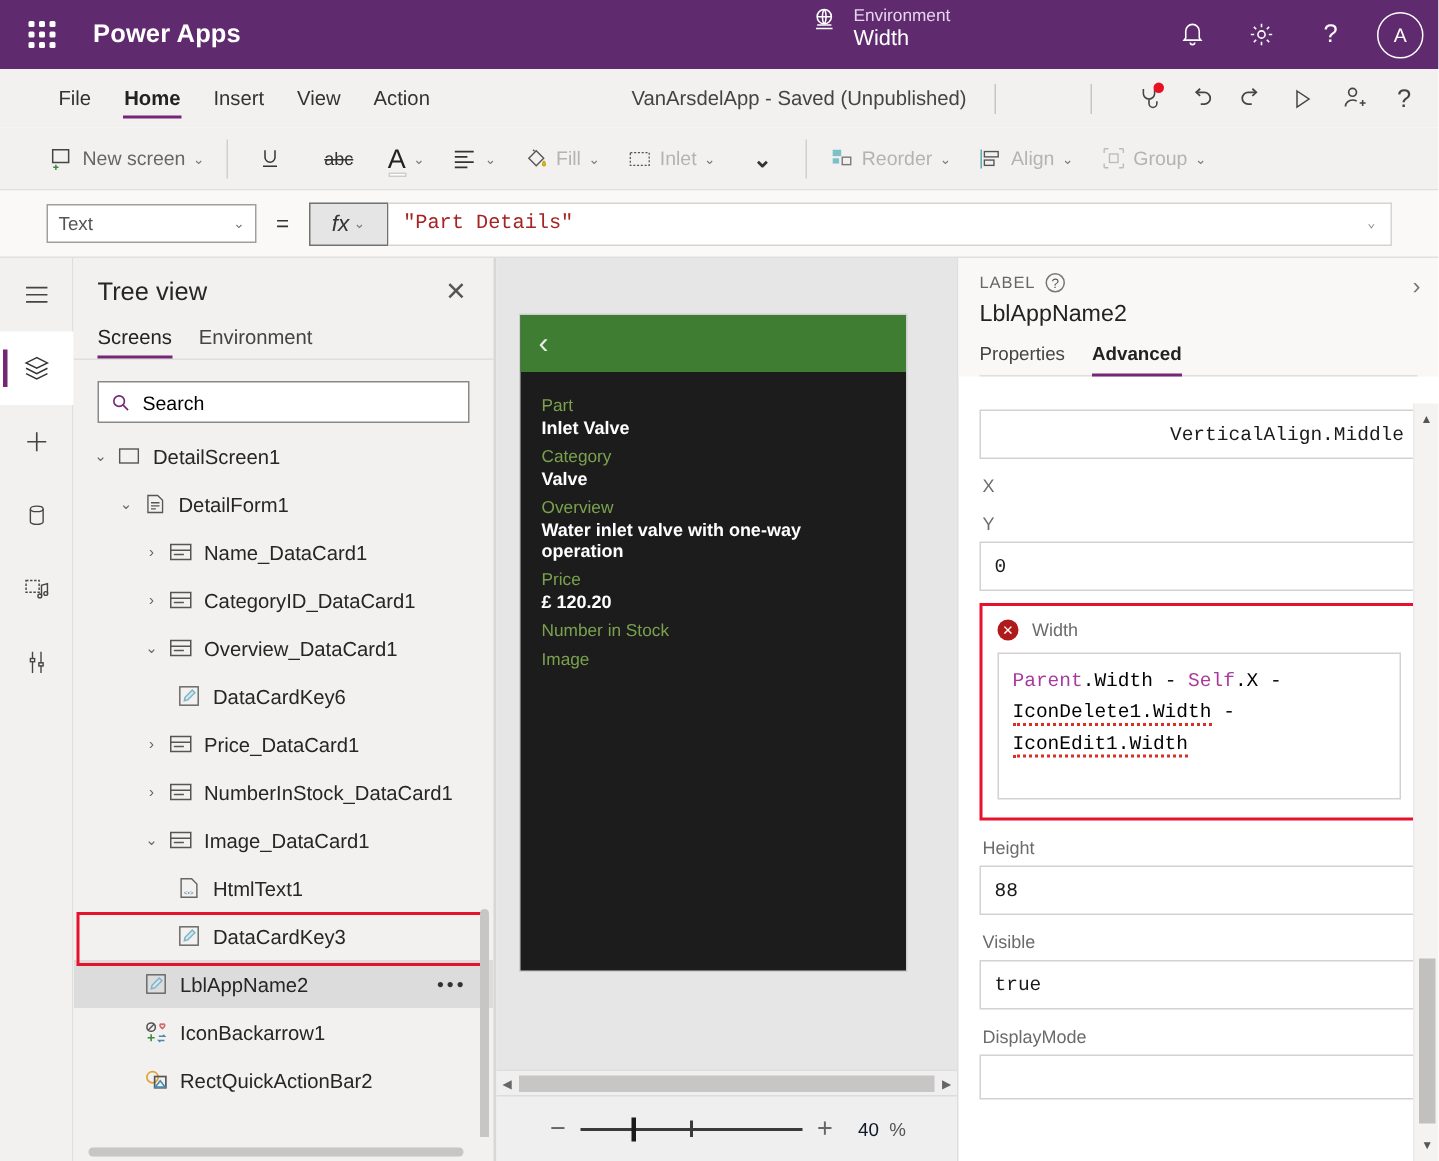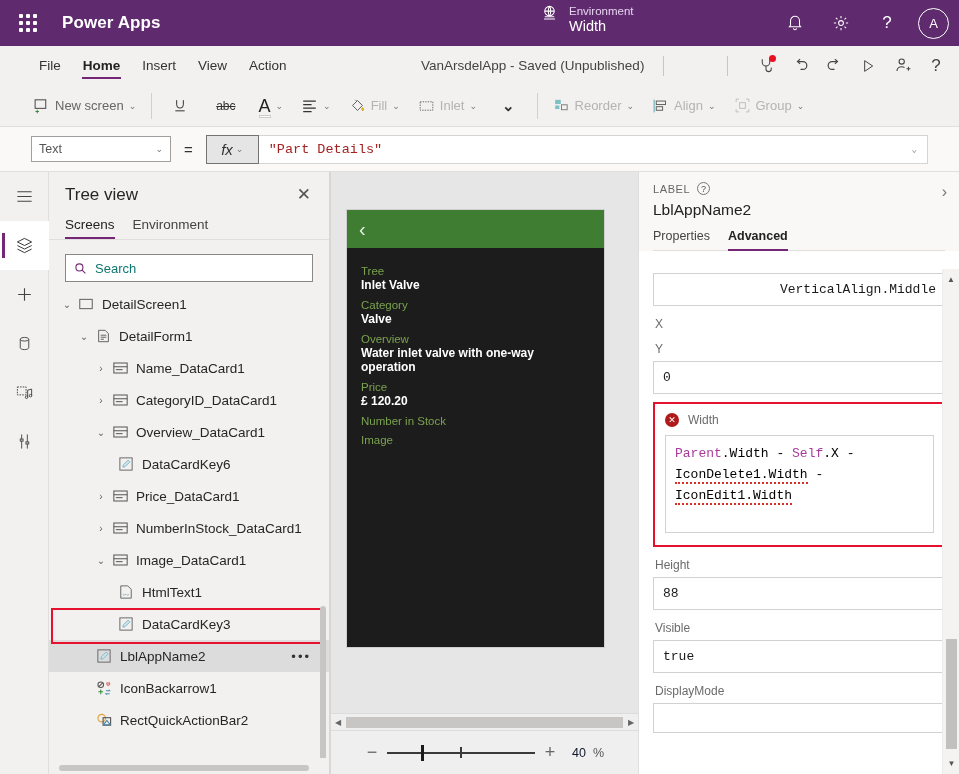--- a/index.html
+++ b/index.html
@@ -96,21 +96,21 @@
   .tree-close { font-size: 17px; color: #555; cursor: pointer; padding: 0 2px; }
   .tree-tabs { display: flex; gap: 18px; padding: 0 16px; border-bottom: 1px solid #e1dfdd; }
   .tree-tab { font-size: 13.5px; color: #444; padding: 4px 0 7px 0; cursor: pointer; position: relative; }
   .tree-tab.active { font-weight: normal; color: #222; }
   .tree-tab.active::after { content: ""; position: absolute; left: 0; right: 0; bottom: 0; height: 2px; background: #742774; }
   .searchbox {
     margin: 14px 16px 6px 16px; height: 28px; border: 1px solid #8a8886; background: #fff;
     display: flex; align-items: center; padding: 0 8px; gap: 8px; cursor: text;
   }
   .search-ico { color: #742774; font-size: 13px; }
-  .search-ph { font-size: 13px; color: #0f766e; }
+  .search-ph { font-size: 13px; color: #000000; }
   .tree-list { position: relative; height: 470px; overflow: hidden; }
   .trow { display: flex; align-items: center; height: 32px; font-size: 13.5px; color: #262626; cursor: pointer; position: relative; padding-right: 10px; }
   .trow .chev { width: 16px; text-align: center; font-size: 10px; color: #666; flex: none; }
   .trow .tico { width: 22px; display: flex; align-items: center; justify-content: center; flex: none; }
   .trow .tlabel { margin-left: 5px; white-space: nowrap; }
   .trow.selected { background: #dcdcdc; }
   .sel-outline {
     position: absolute; border: 2px solid #e8112d; pointer-events: none;
   }
   .ellipsis { position: absolute; right: 18px; top: 50%; transform: translateY(-50%); color: #333; letter-spacing: 2px; font-size: 13px; }
@@ -622,21 +622,21 @@
   </div>
 
   <div class="pf-divider"></div>
 
   <div class="canvas">
     <div class="phone">
       <div class="phone-header">
         <span class="backchev">‹</span>
       </div>
       <div class="phone-body">
-        <div class="f-key">Tree</div>
+        <div class="f-key">Part</div>
         <div class="f-val">Inlet Valve</div>
         <div class="f-key">Category</div>
         <div class="f-val">Valve</div>
         <div class="f-key">Overview</div>
         <div class="f-val">Water inlet valve with one-way operation</div>
         <div class="f-key">Price</div>
         <div class="f-val">£ 120.20</div>
         <div class="f-key">Number in Stock</div>
         <div class="f-key">Image</div>
       </div>

